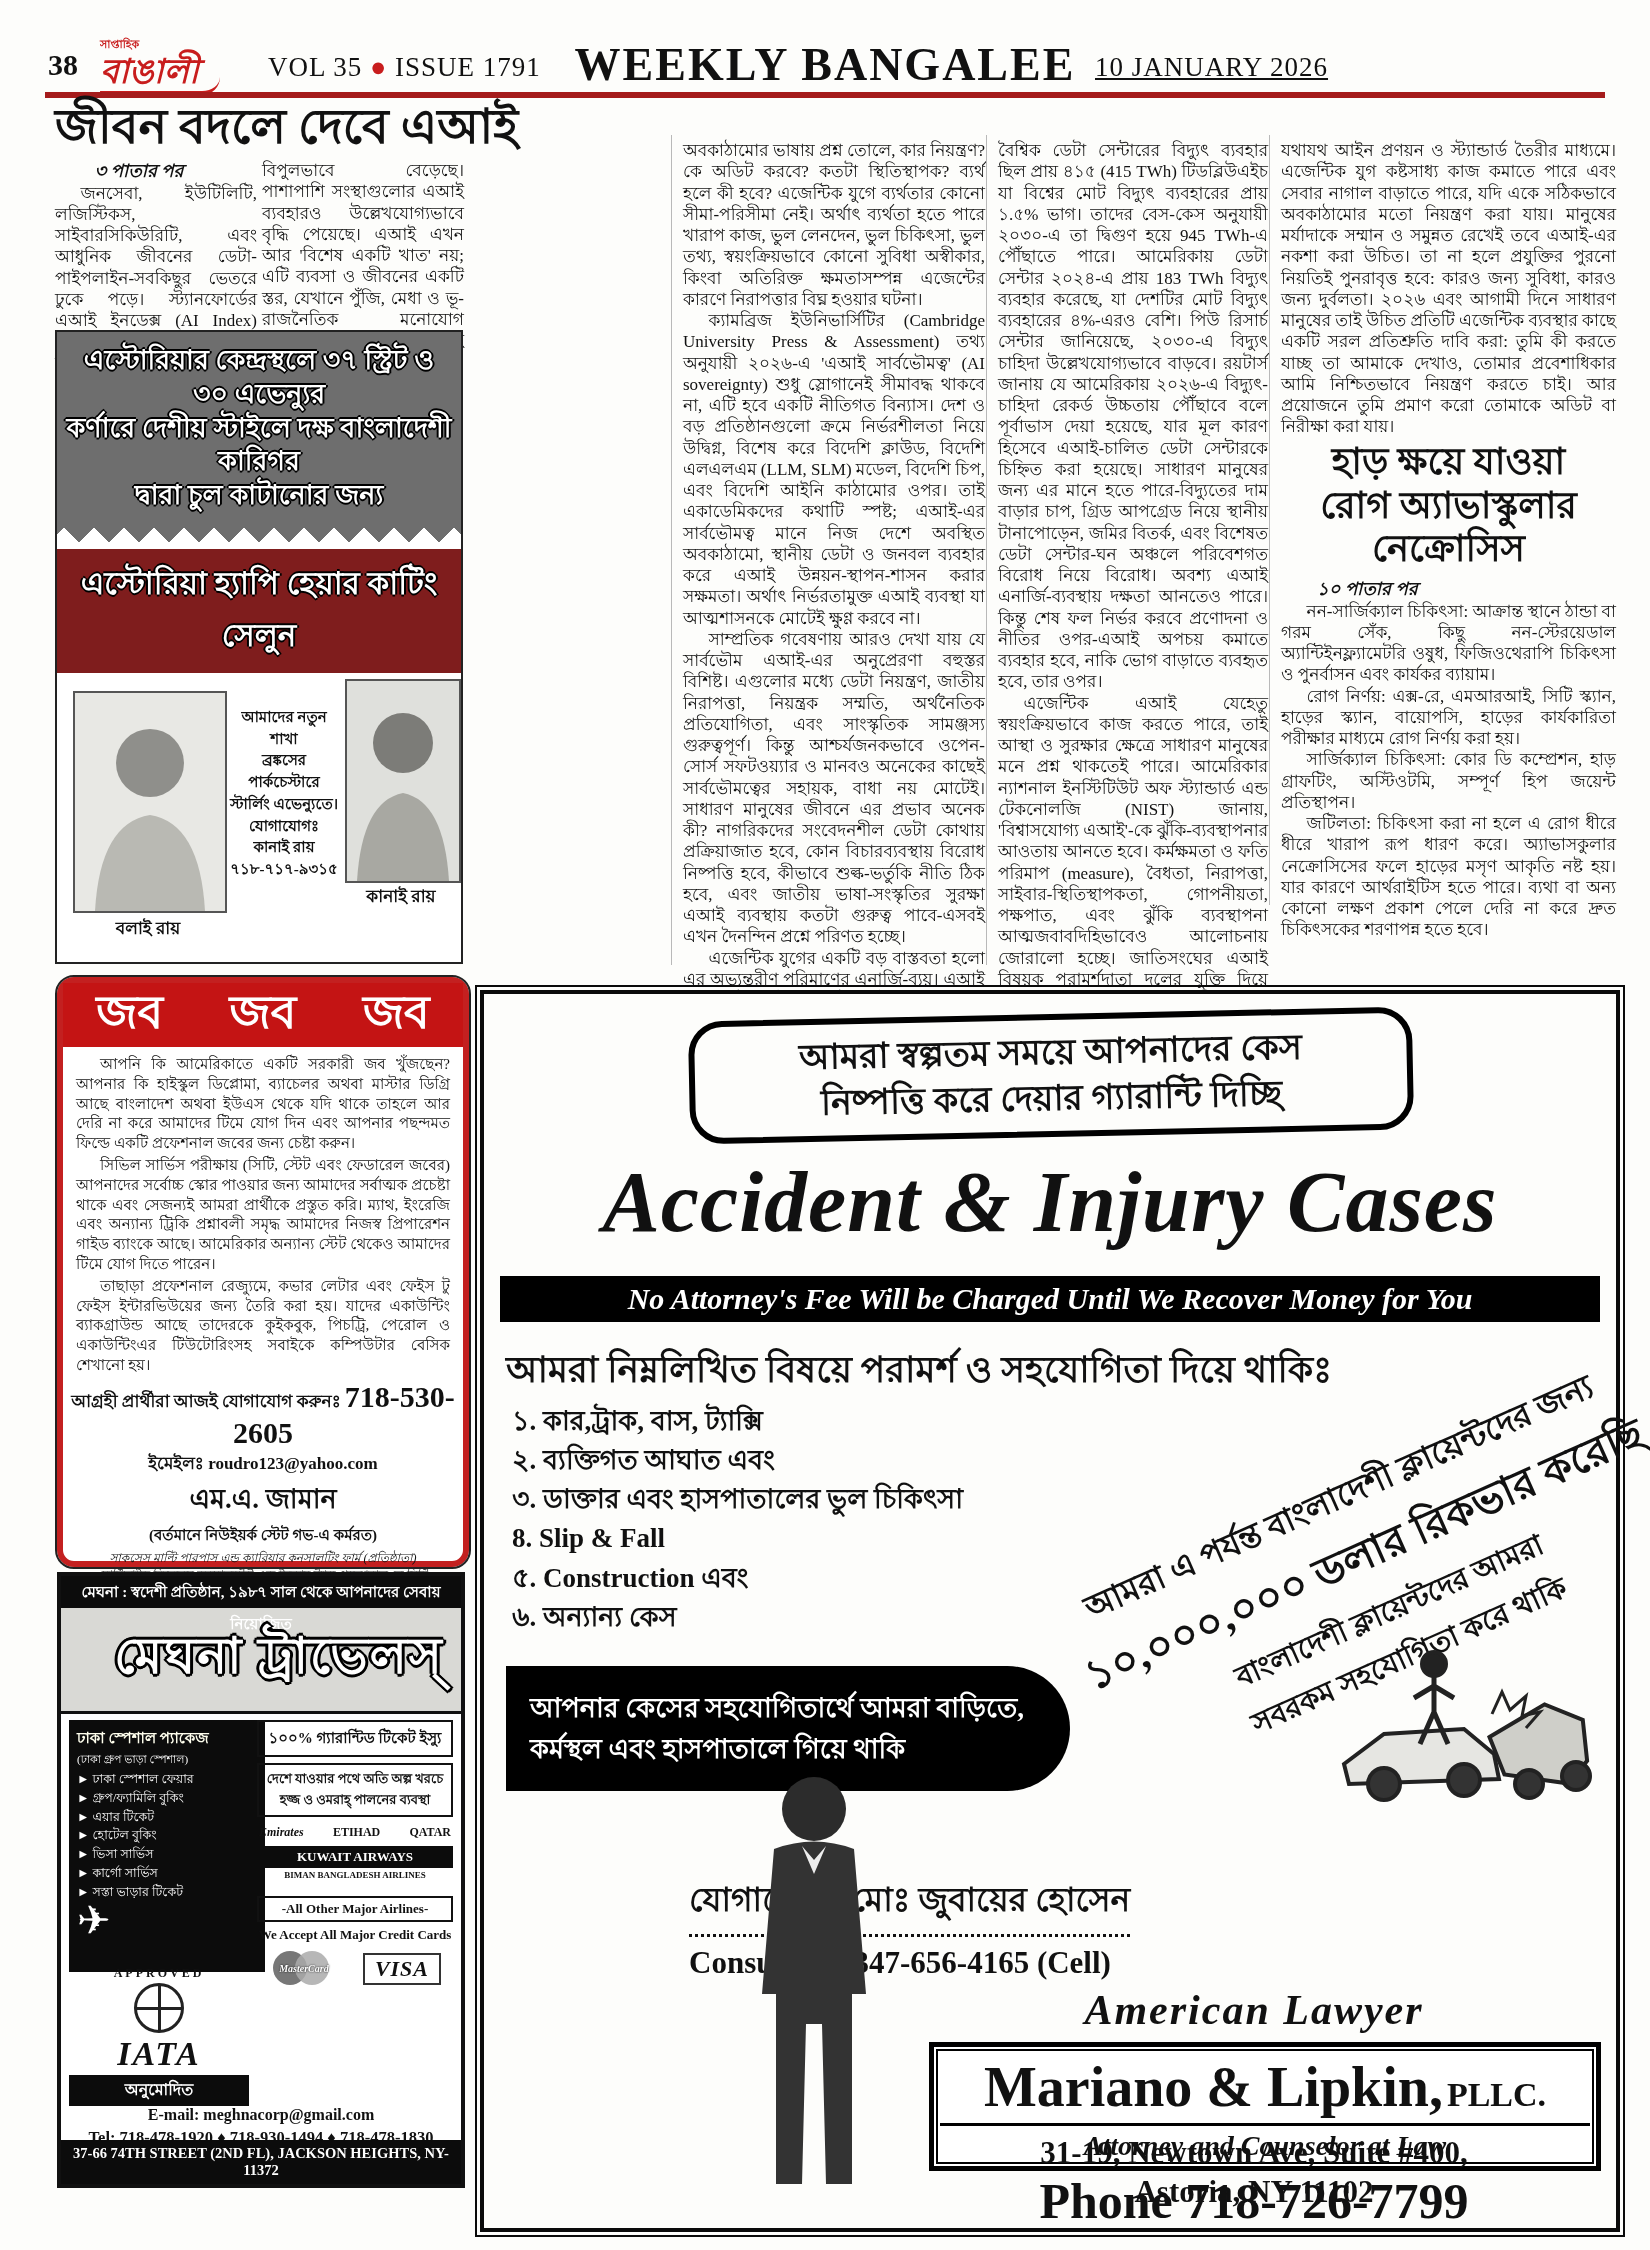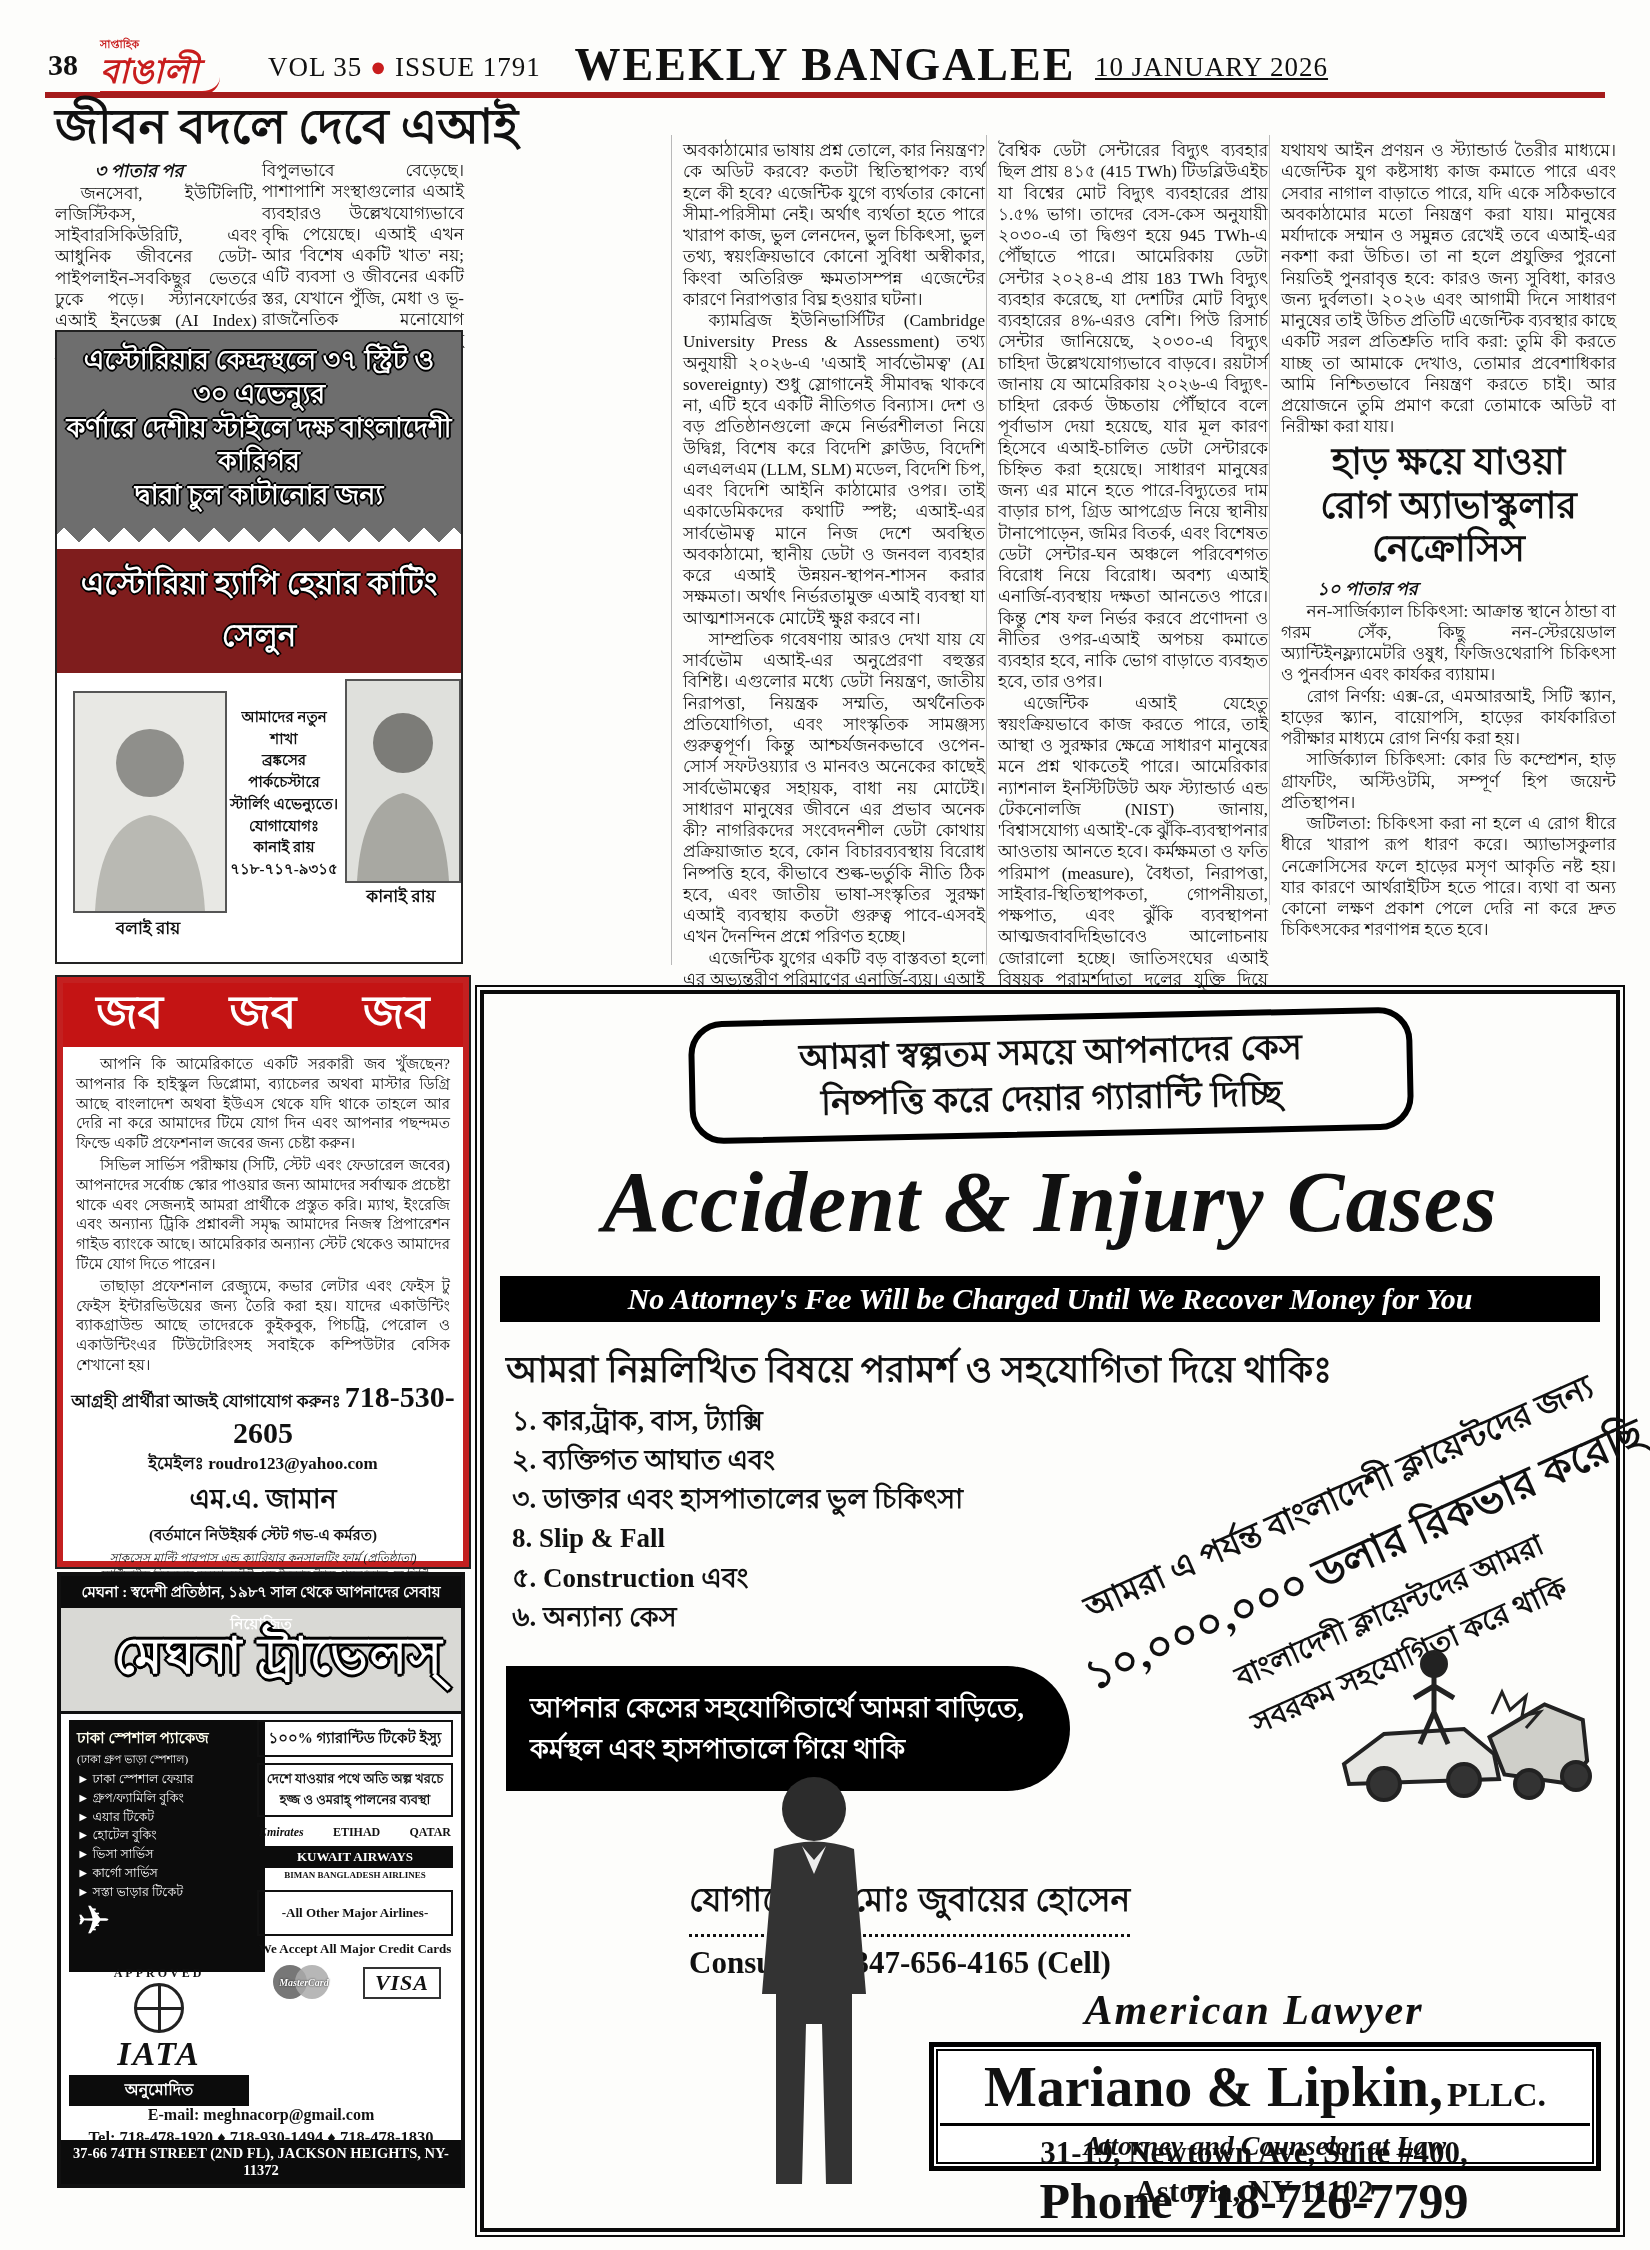--- a/index.html
+++ b/index.html
@@ -181,21 +181,21 @@
           <circle cx="56" cy="62" r="30" fill="#7c7c78"></circle>
           <path d="M10 200 Q15 120 56 112 Q97 120 102 200 Z" fill="#a8a8a2"></path>
         </svg>
       </div>
       <div class="caption abs center" style="left:288px;top:210px;width:112px;">কানাই রায়</div>
     </div>
     <div class="salon-addr center">30-06, 37th Street, Astoria, NY 11103</div>
     <div class="salon-phone center" style="margin:6px 8px;">Tel: 718-204-2744  Cell:718-629-8886</div>
   </div>
 
-  <div class="abs job" style="left:57px;top:977px;width:400px;height:578px;">
+  <div class="abs job" style="left:57px;top:977px;width:400px;height:578px;border-radius:17px;">
     <div class="job-head">
       <span>জব</span>
       <span>জব</span>
       <span>জব</span>
     </div>
     <div class="job-body">
       <p>আপনি কি আমেরিকাতে একটি সরকারী জব খুঁজছেন? আপনার কি হাইস্কুল ডিপ্লোমা, ব্যাচেলর অথবা মাস্টার ডিগ্রি আছে বাংলাদেশ অথবা ইউএস থেকে যদি থাকে তাহলে আর দেরি না করে আমাদের টিমে যোগ দিন এবং আপনার পছন্দমত ফিল্ডে একটি প্রফেশনাল জবের জন্য চেষ্টা করুন।</p>
       <p>সিভিল সার্ভিস পরীক্ষায় (সিটি, স্টেট এবং ফেডারেল জবের) আপনাদের সর্বোচ্চ স্কোর পাওয়ার জন্য আমাদের সর্বাত্মক প্রচেষ্টা থাকে এবং সেজন্যই আমরা প্রার্থীকে প্রস্তুত করি। ম্যাথ, ইংরেজি এবং অন্যান্য ট্রিকি প্রশ্নাবলী সমৃদ্ধ আমাদের নিজস্ব প্রিপারেশন গাইড ব্যাংকে আছে। আমেরিকার অন্যান্য স্টেট থেকেও আমাদের টিমে যোগ দিতে পারেন।</p>
       <p>তাছাড়া প্রফেশনাল রেজ্যুমে, কভার লেটার এবং ফেইস টু ফেইস ইন্টারভিউয়ের জন্য তৈরি করা হয়। যাদের একাউন্টিং ব্যাকগ্রাউন্ড আছে তাদেরকে কুইকবুক, পিচট্রি, পেরোল ও একাউন্টিংএর টিউটোরিংসহ সবাইকে কম্পিউটার বেসিক শেখানো হয়।</p>
     </div>
@@ -235,21 +235,21 @@
       <div class="abs" style="left:196px;top:6px;width:196px;">
         <div class="mbox center" style="font-size:15px;padding:4px 2px;">১০০% গ্যারান্টিড টিকেট ইস্যু</div>
         <div class="mbox center" style="font-size:13px;padding:4px 3px;margin-top:6px;">দেশে যাওয়ার পথে অতি অল্প খরচে হজ্জ ও ওমরাহ্‌ পালনের ব্যবস্থা</div>
         <div class="center" style="display:flex;justify-content:space-between;margin-top:8px;padding:0 2px;">
           <span class="airline" style="font-style:italic;">Emirates</span>
           <span class="airline">ETIHAD</span>
           <span class="airline">QATAR</span>
         </div>
         <div class="band-black center" style="font-size:13px;padding:3px 0;margin-top:6px;">KUWAIT AIRWAYS</div>
         <div class="center" style="font-size:9px;font-weight:bold;margin-top:2px;">BIMAN BANGLADESH AIRLINES</div>
-        <div class="mbox center" style="font-size:13px;padding:13px 0;margin-top:10px;">-All Other Major Airlines-</div>
+        <div class="mbox center" style="font-size:13px;padding:3px 0;margin-top:16px;">-All Other Major Airlines-</div>
         <div class="center" style="font-size:13px;font-weight:bold;margin-top:5px;">We Accept All Major Credit Cards</div>
         <div style="display:flex;align-items:center;justify-content:space-around;margin-top:8px;">
           <span style="position:relative;width:70px;height:36px;display:inline-block;">
             <span class="cc-circle abs" style="left:4px;top:0;background:#777;"></span>
             <span class="cc-circle abs" style="left:26px;top:0;background:#aaa;opacity:.85;"></span>
             <span class="abs" style="left:0;top:12px;width:70px;text-align:center;font-size:10px;font-weight:bold;font-style:italic;color:#fff;text-shadow:0 0 2px #000;">MasterCard</span>
           </span>
           <span class="visa">VISA</span>
         </div>
       </div>

